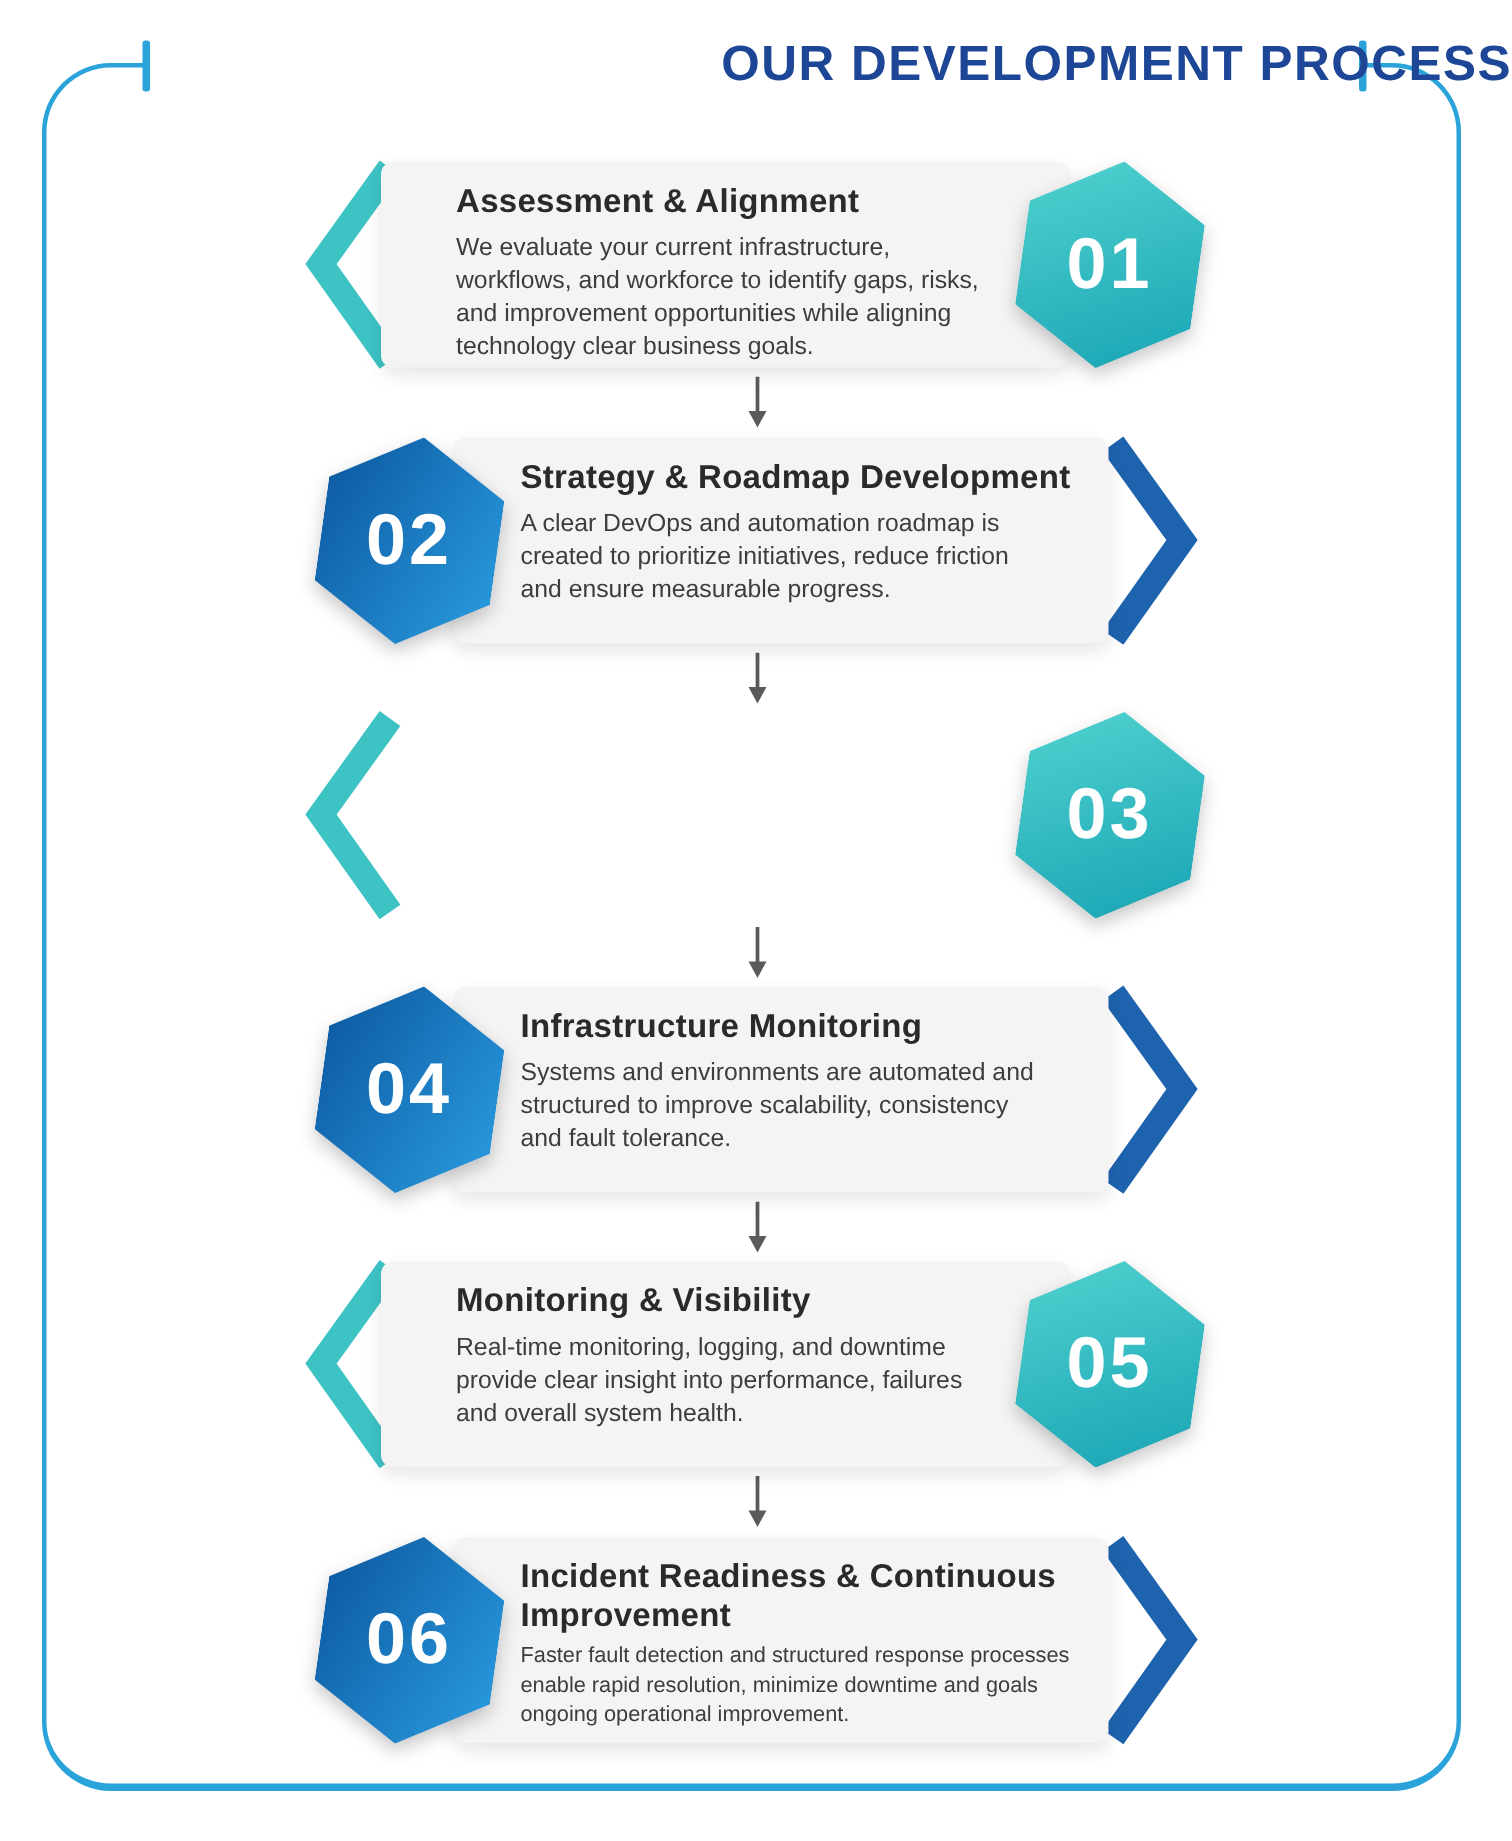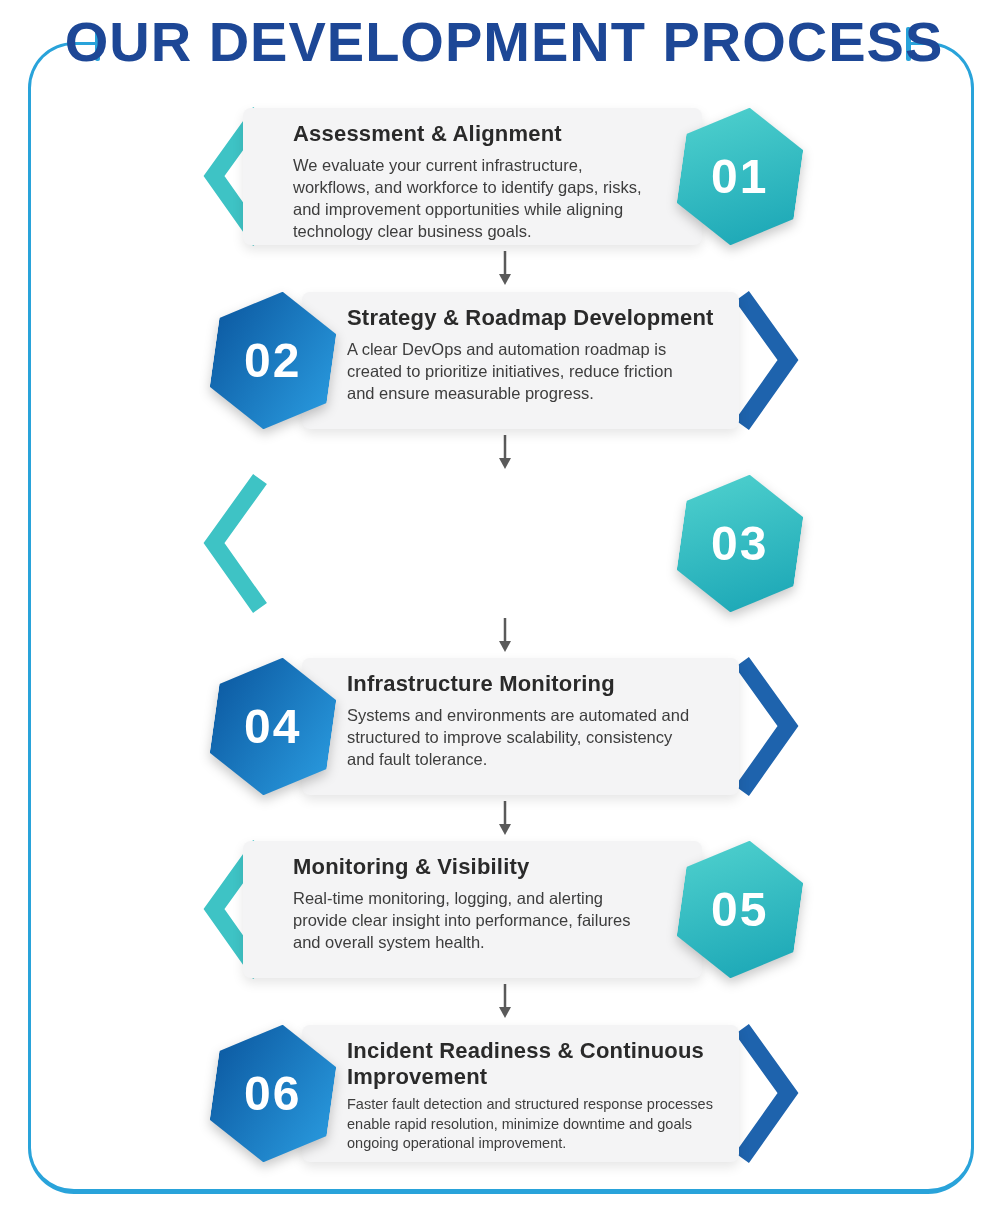--- a/index.html
+++ b/index.html
@@ -11,32 +11,32 @@
   .frame{
     position:absolute;left:28px;top:42px;width:946px;height:1152px;
     border:3px solid var(--frame);border-bottom-width:5px;border-radius:46px;
     box-sizing:border-box;
   }
   .frame-top-mask{position:absolute;left:100px;top:38px;width:806px;height:12px;background:#ffffff;}
   .frame-tick{position:absolute;top:27px;width:5px;height:34px;background:var(--frame);border-radius:2px;}
   .tick-left{left:95px;}
   .tick-right{left:906px;}
   .page-title{
-    position:absolute;left:0;right:0;top:16px;margin:0;text-align:center;
-    font-size:56px;line-height:52px;font-weight:bold;letter-spacing:1px;
+    position:absolute;left:0;right:0;top:16px;margin:0;text-align:right;
+    font-size:33px;line-height:52px;font-weight:bold;letter-spacing:1px;
     color:var(--header_title);z-index:5;
   }
   
   .step{position:absolute;left:0;width:1008px;height:137px;}
   .card{
     position:absolute;top:0;height:137px;background:var(--card_bg);
     border-radius:8px;box-shadow:0 5px 12px rgba(0,0,0,0.10);
     box-sizing:border-box;z-index:1;
   }
-  .card-odd{left:243px;width:459px;padding:13px 14px 0 50px;}
+  .card-odd{left:254px;width:459px;padding:13px 14px 0 50px;}
   .card-even{left:302px;width:437px;padding:13px 14px 0 45px;}
   .step-title{
     font-size:22px;line-height:26px;font-weight:bold;letter-spacing:0.2px;
     color:var(--step_title_text);margin:0 0 7px 0;white-space:pre-line;
   }
   .step-desc{
     font-size:16.5px;line-height:22px;color:var(--step_body_text);
     margin:0;white-space:pre-line;
   }
   .step-6 .step-desc{font-size:14.5px;line-height:19.5px;}
@@ -162,21 +162,21 @@
       <line x1="9" y1="0" x2="9" y2="24"></line>
       <polygon points="3,23 15,23 9,34"></polygon>
     </svg>
 
   <div class="step step-5" style="top:841px;text-decoration:underline;">
     <svg class="chev chev-left" viewBox="0 0 76 145">
         <polyline points="64,8 18,72 64,137"></polyline>
       </svg>
     <div class="card card-odd">
       <h2 class="step-title">Monitoring &amp; Visibility</h2>
-      <p class="step-desc">Real-time monitoring, logging, and alerting
+      <p class="step-desc">Real-time monitoring, logging, and downtime
 provide clear insight into performance, failures
 and overall system health.</p>
     </div>
     <div class="hex hex-teal hex-right">
       <div class="hex-shape">
         <span class="hex-num">05</span>
       </div>
     </div>
   </div>
 

